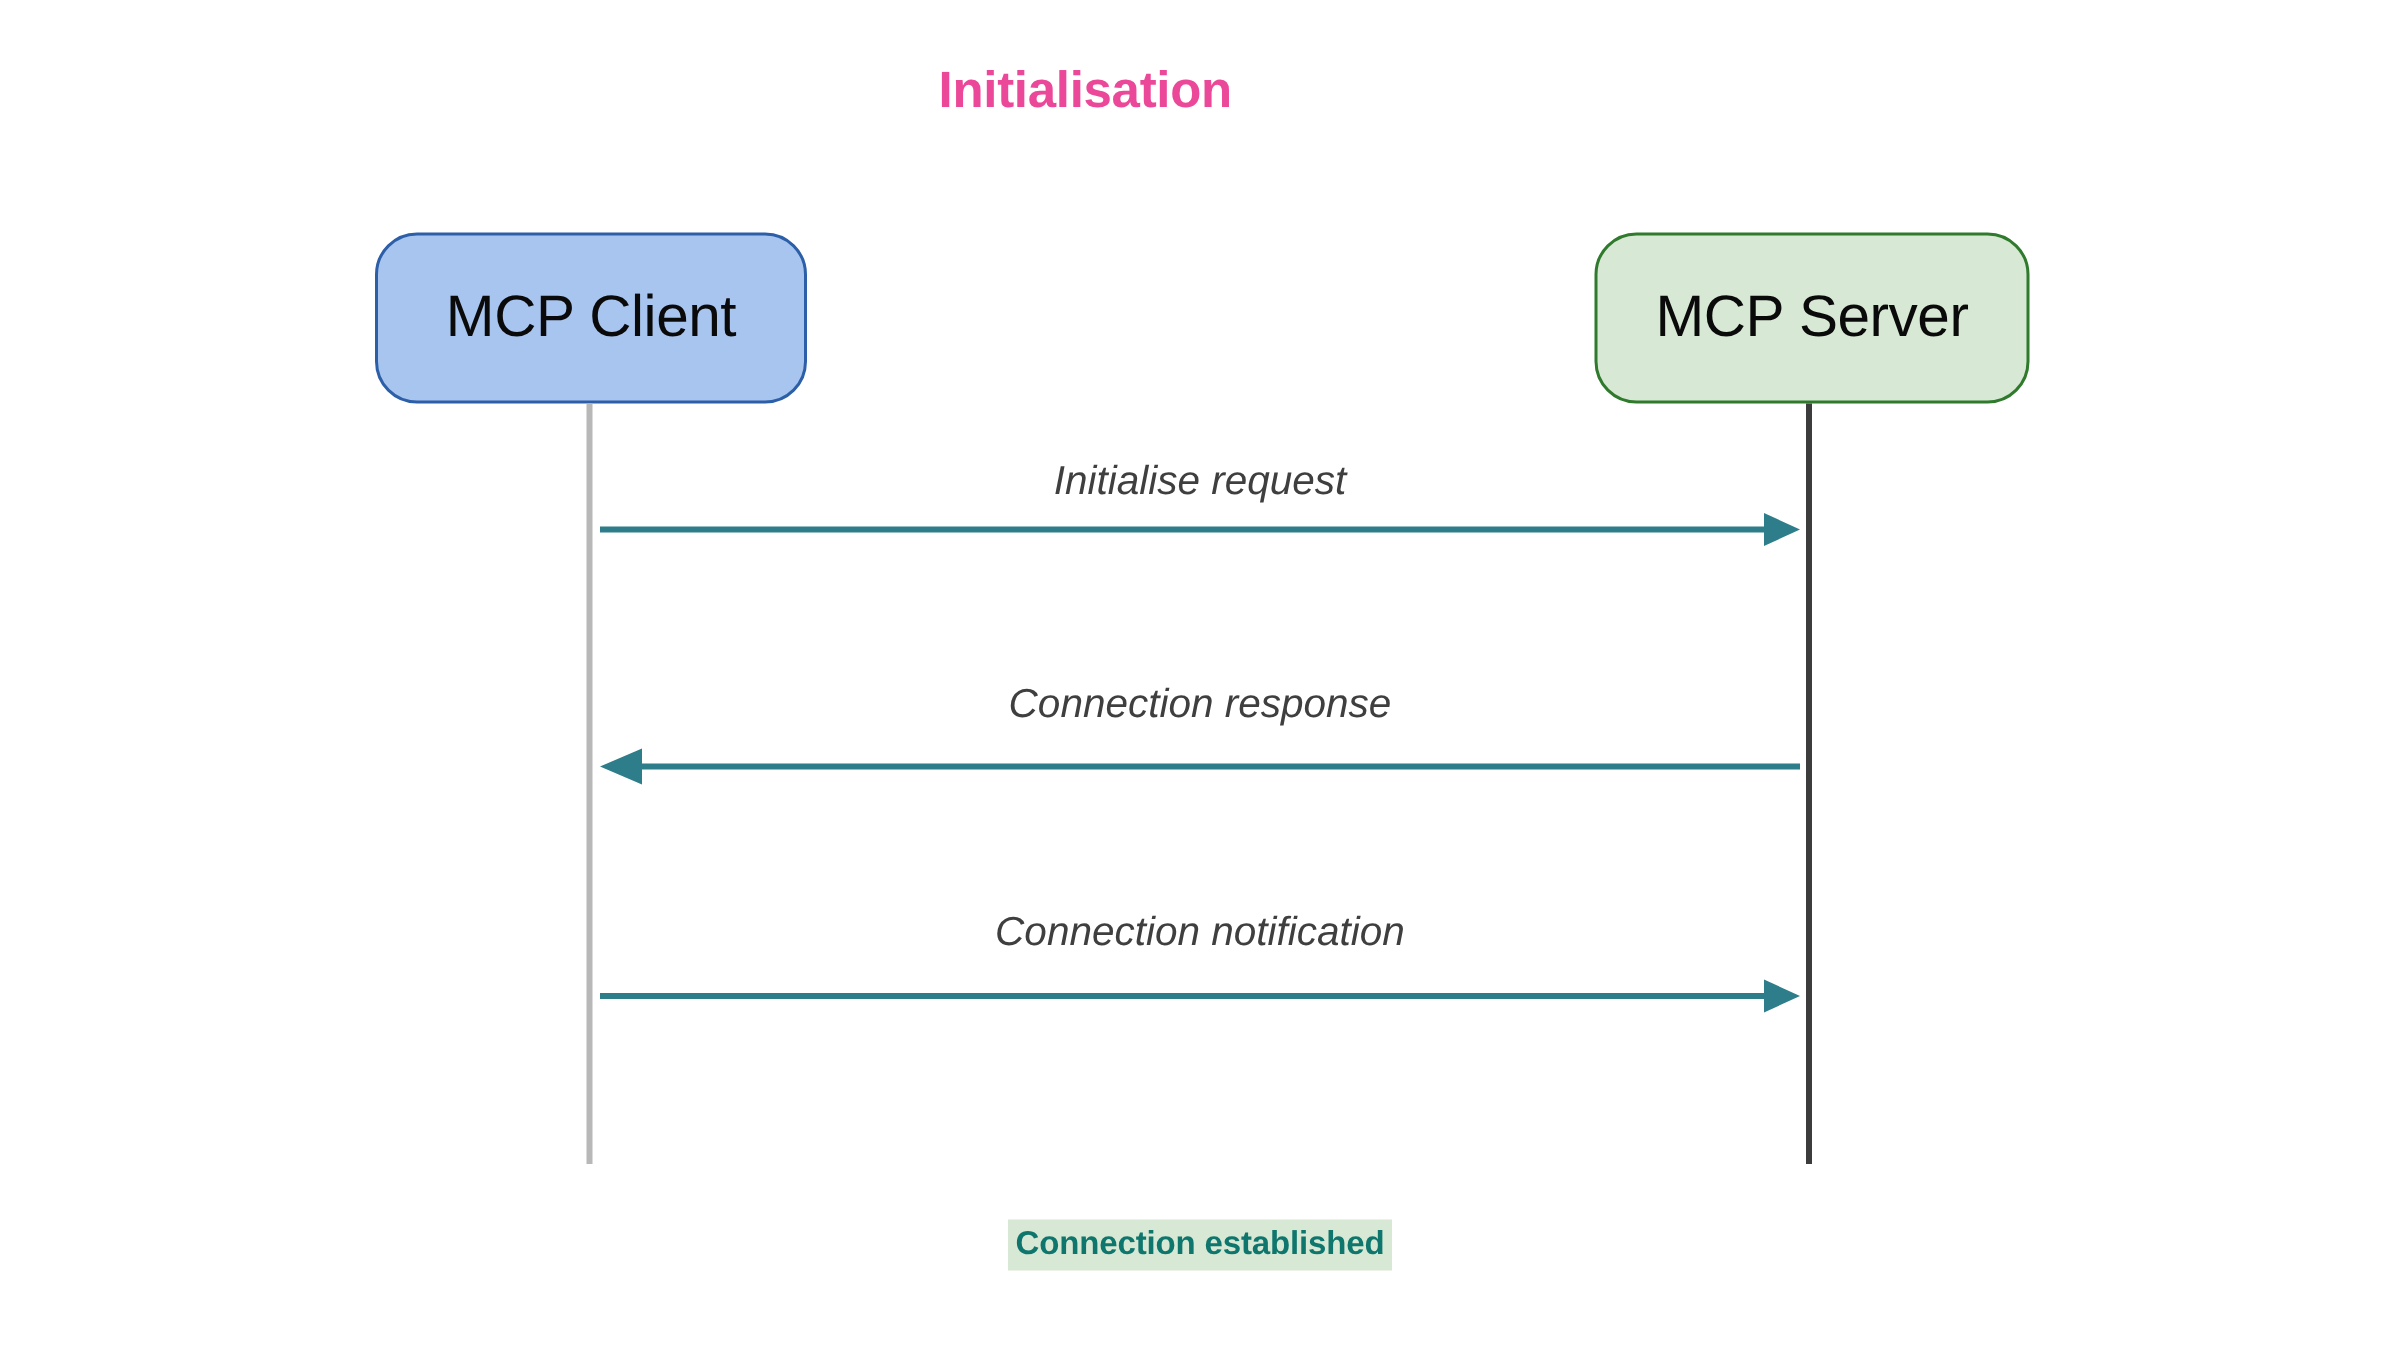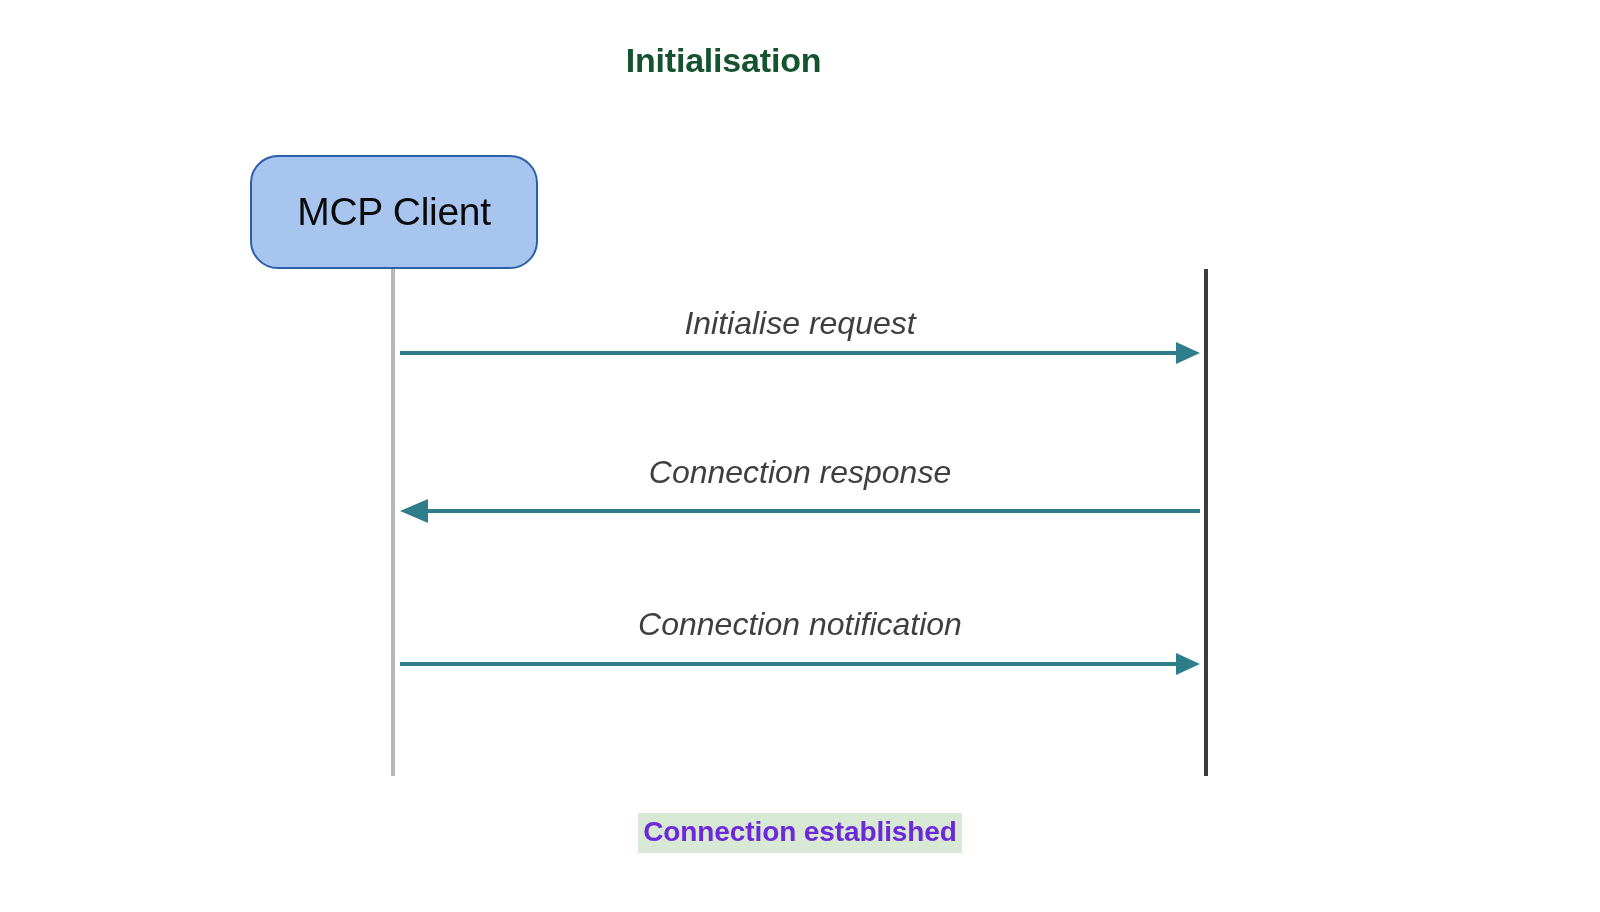--- a/index.html
+++ b/index.html
@@ -23,21 +23,21 @@
   
   .diagram-title {
     position: absolute;
     left: 0;
     top: 41px;
     width: 1447px;
     text-align: center;
     font-size: 34px;
     font-weight: bold;
     letter-spacing: -0.2px;
-    color: #14532d;
+    color: #ec4899;
     white-space: nowrap;
   }
 
   
   .participant {
     position: absolute;
     box-sizing: border-box;
     border-radius: 28px;
     display: flex;
     align-items: center;
@@ -87,21 +87,21 @@
     position: absolute;
     left: 0;
     width: 1600px;
     height: 0;
   }
   .message-label {
     position: absolute;
     left: 0;
     width: 1600px;
     text-align: center;
-    font-size: 32px;
+    font-size: 27px;
     font-style: italic;
     font-weight: 400;
     color: #3f3f3f;
     white-space: nowrap;
   }
   .message-arrow {
     position: absolute;
     left: 380px;
     width: 840px;
     height: 30px;
@@ -112,39 +112,42 @@
   .footer-note-wrap {
     position: absolute;
     left: 0;
     top: 813px;
     width: 1600px;
     text-align: center;
   }
   .footer-note {
     display: inline-block;
     background: #d7e8d4;
-    color: #6d28d9;
-    font-size: 28px;
+    color: #0f766e;
+    font-size: 22px;
     font-weight: bold;
     letter-spacing: -0.1px;
     padding: 3px 5px 5px 5px;
     white-space: nowrap;
   }
 </style>
 </head>
 <body>
 
 <div id="canvas">
 
   <div class="diagram-title">Initialisation</div>
 
   <div class="participant participant-client">
     <span>MCP Client</span>
   </div>
 
+  <div class="participant participant-server">
+    <span>MCP Server</span>
+  </div>
 
   <div class="lifeline lifeline-client"></div>
   <div class="lifeline lifeline-server"></div>
 
   <div class="message" style="top:353px;">
     <div class="message-label" style="top:-48px;">Initialise request</div>
     <div class="message-arrow" style="top:-15px;">
       <svg width="840" height="30" viewBox="0 0 840 30" xmlns="http://www.w3.org/2000/svg">
         <line x1="20" y1="15" x2="805" y2="15" stroke="#2e7d8a" stroke-width="4"></line>
         <path d="M 820 15 L 796 4 L 796 26 Z" fill="#2e7d8a"></path>

